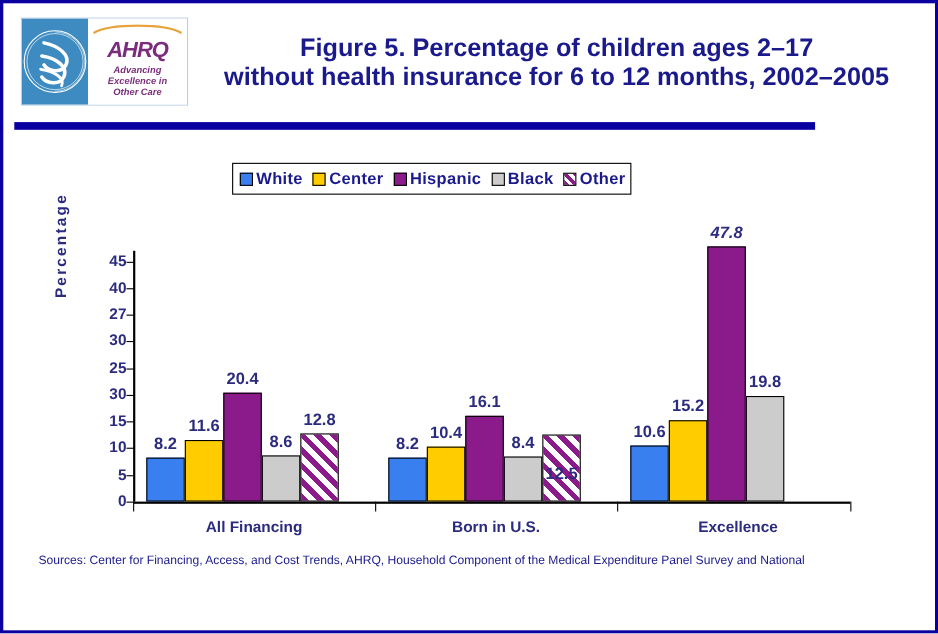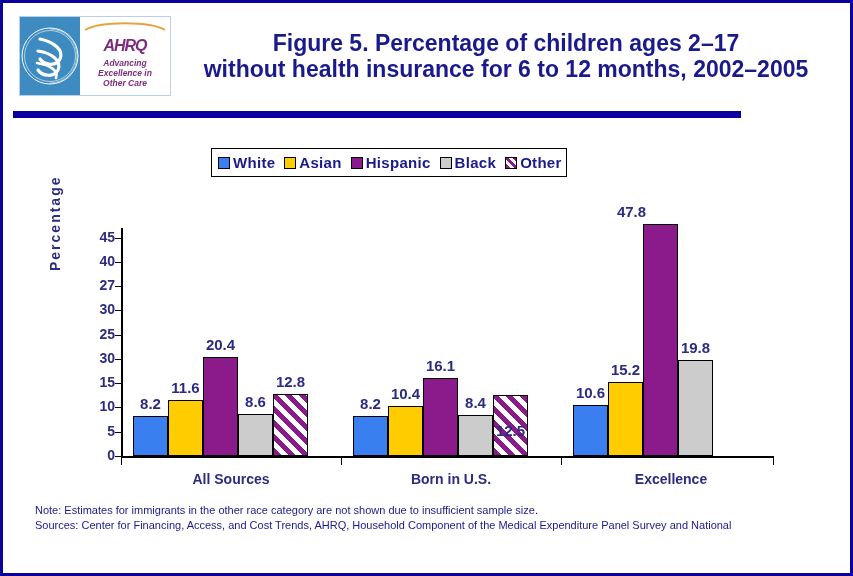--- a/index.html
+++ b/index.html
@@ -11,21 +11,21 @@
   
   .header{position:absolute;left:3px;top:3px;width:844px;height:96px;}
 
   .logo{position:absolute;left:13px;top:10px;width:152px;height:80px;
         border:1px solid #b9cfe4;box-sizing:border-box;display:flex;background:#fff;}
   .logo-seal{width:60px;height:100%;background:#3d8bc0;position:relative;overflow:hidden;}
   .logo-seal svg{position:absolute;left:0;top:0;}
   .logo-right{flex:1;background:#ffffff;position:relative;display:flex;
               flex-direction:column;align-items:center;justify-content:flex-start;padding-top:3px;box-sizing:border-box;}
   .ahrq-word{font-family:"Liberation Sans",sans-serif;font-weight:bold;font-style:italic;
-             font-size:16px;color:#7b2d7b;letter-spacing:-1px;line-height:20px;margin-top:5px;}
+             font-size:20px;color:#7b2d7b;letter-spacing:-1px;line-height:20px;margin-top:5px;}
   .ahrq-tag{font-family:"Liberation Sans",sans-serif;font-weight:bold;font-style:italic;
             font-size:8.5px;color:#7b2d7b;line-height:10px;text-align:center;margin-top:2px;}
 
   .title{position:absolute;left:180px;top:24px;width:640px;text-align:center;
          font-family:"Liberation Sans",sans-serif;font-weight:bold;font-size:23px;
          color:#1a1a8c;line-height:26px;}
 
   .divider{position:absolute;left:10px;top:108px;width:728px;height:7px;background:#0a00a0;}
 
   
@@ -121,21 +121,21 @@
 
   <div class="divider"></div>
 
   <div class="legend" id="legend">
       <div class="legend-item">
         <span class="swatch" style="background: rgb(58, 127, 240);"></span>
         <span class="legend-label">White</span>
       </div>
       <div class="legend-item">
         <span class="swatch" style="background: rgb(255, 204, 0);"></span>
-        <span class="legend-label">Asian</span>
+        <span class="legend-label">Center</span>
       </div>
       <div class="legend-item">
         <span class="swatch" style="background: rgb(139, 26, 139);"></span>
         <span class="legend-label">Hispanic</span>
       </div>
       <div class="legend-item">
         <span class="swatch" style="background: rgb(204, 204, 204);"></span>
         <span class="legend-label">Black</span>
       </div>
       <div class="legend-item">
@@ -209,34 +209,33 @@
         <div class="barval" style="left: 293px; width: 53px; top: 128.898px;">16.1</div>
         <div class="bar f-black" style="left: 337px; width: 35px; height: 40.7489px;"></div>
         <div class="barval" style="left: 328px; width: 53px; top: 166.251px;">8.4</div>
         <div class="bar f-other" style="left: 372px; width: 35px; height: 60.6383px;"></div>
         <div class="barval" style="left: 363px; width: 53px; top: 146.362px; margin-top: 48px;">12.5</div>
         <div class="bar f-white" style="left: 452px; width: 35px; height: 51.4213px;"></div>
         <div class="barval" style="left: 443px; width: 53px; top: 155.579px;">10.6</div>
         <div class="bar f-asian" style="left: 487px; width: 35px; height: 73.7362px;"></div>
         <div class="barval" style="left: 478px; width: 53px; top: 133.264px;">15.2</div>
         <div class="bar f-hispanic" style="left: 522px; width: 35px; height: 231.881px;"></div>
-        <div class="barval" style="left: 484px; width: 53px; top: -24.8809px;">47.8</div>
+        <div class="barval" style="left: 513px; width: 53px; top: -24.8809px; font-style: italic;">47.8</div>
         <div class="bar f-black" style="left: 557px; width: 35px; height: 96.0511px;"></div>
         <div class="barval" style="left: 548px; width: 53px; top: 110.949px;">19.8</div>
       </div>
     <div id="xticks">
         <div class="xtick" style="left: 118px;"></div>
         <div class="xtick" style="left: 338px;"></div>
         <div class="xtick" style="left: 558px;"></div>
         <div class="xtick" style="left: 770px;"></div>
       </div>
     <div id="xcats">
-        <div class="xcat" style="left: 118px; width: 220px;">All Sources</div>
+        <div class="xcat" style="left: 118px; width: 220px;">All Financing</div>
         <div class="xcat" style="left: 338px; width: 220px;">Born in U.S.</div>
         <div class="xcat" style="left: 558px; width: 220px;">Excellence</div>
       </div>
   </div>
 
   <div class="footnote">
-    <span class="ln"> Note:  Estimates for immigrants in the other race category are not shown due to insufficient sample size.</span>
     <span class="ln">Sources: Center for Financing, Access, and Cost Trends, AHRQ, Household Component of the Medical Expenditure Panel Survey and National</span>
   </div>
 </div>
 
 </body></html>

